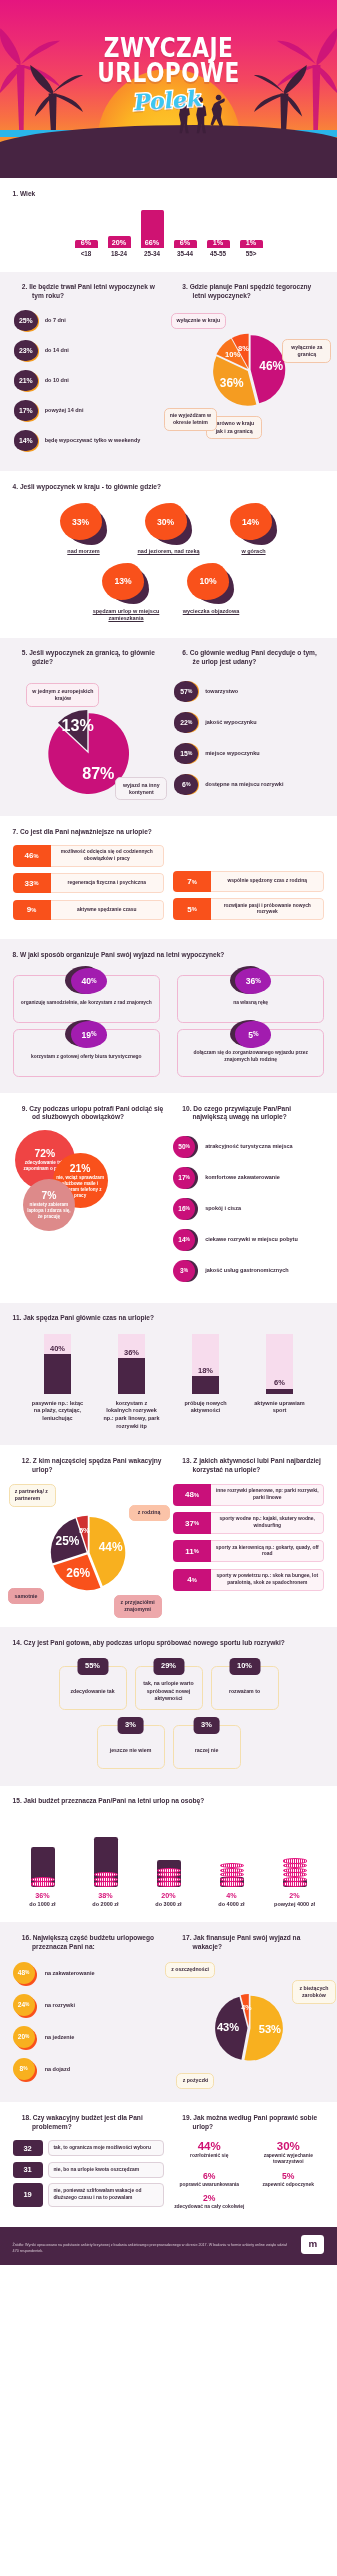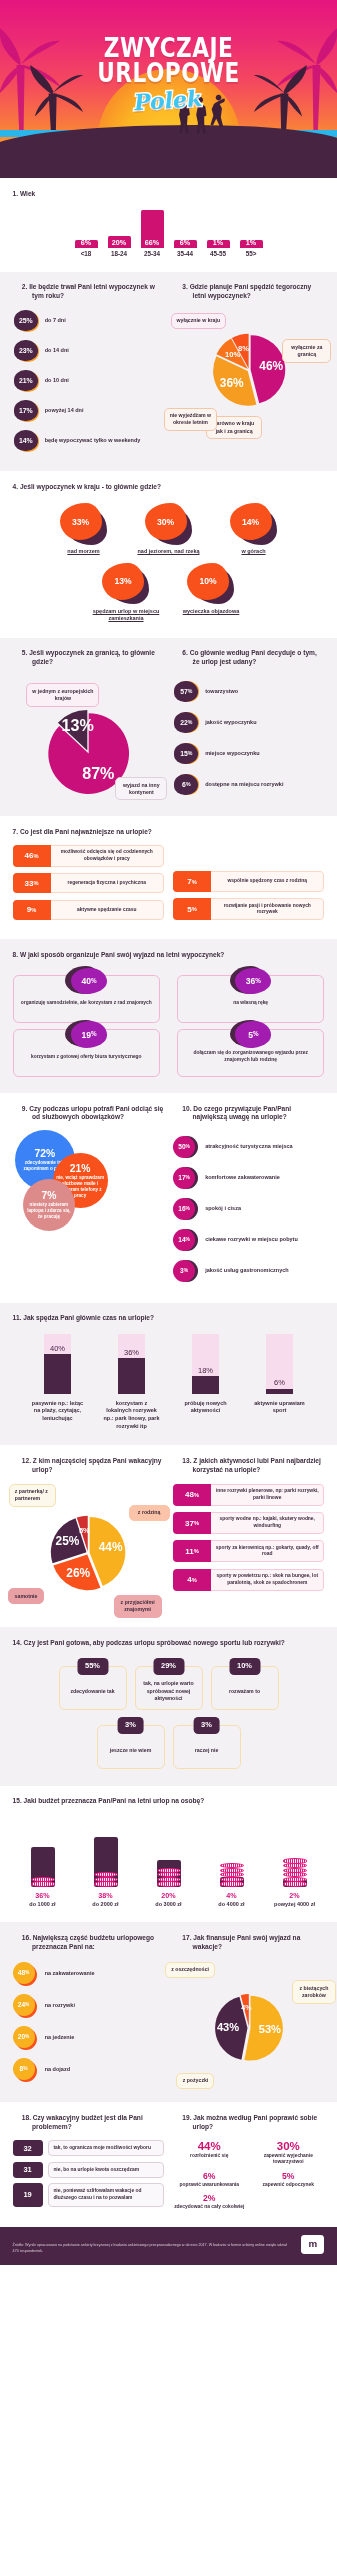--- a/index.html
+++ b/index.html
@@ -201,21 +201,21 @@
   .circ-label { font-size: 5.5px; font-weight: 700; color: #3d2b3e; line-height: 1.35; }
 
   
   .vbars { display: flex; justify-content: center; gap: 17px; padding-top: 3.4px; }
   .vbar-item { width: 57px; text-align: center; }
   .vtrack {
     width: 26.4px; height: 60px; margin: 0 auto; background: #f7dced;
     display: flex; flex-direction: column; justify-content: flex-end; position: relative;
   }
   .vfill { width: 100%; background: #4a2546; }
-  .vval { position: absolute; left: 0; right: 0; font-size: 7.5px; font-weight: 400; color: #4a2546; }
+  .vval { position: absolute; left: 0; right: 0; font-size: 7.5px; font-weight: 700; color: #4a2546; }
   .vlabel { margin-top: 5.2px; font-size: 5.5px; font-weight: 700; line-height: 1.4; color: #3d2b3e; }
 
   
   .taggrid { display: flex; justify-content: center; gap: 8px; flex-wrap: wrap; padding-top: 10.3px; }
   .tagbox {
     position: relative; width: 68px; min-height: 44px;
     border: 0.9px solid #f4dfae; border-radius: 5.7px;
     padding: 12.6px 4.6px 5.7px; text-align: center;
     display: flex; align-items: center; justify-content: center;
     font-size: 5.2px; font-weight: 700; line-height: 1.4; color: #3d2b3e;
@@ -616,21 +616,21 @@
           <span>dołączam się do zorganizowanego wyjazdu przez znajomych lub rodzinę</span>
         </div>
       </div>
   </div>
 
   <div class="sec white">
     <div class="row2">
       <div class="col">
         <div class="q indent">9. Czy podczas urlopu potrafi Pani odciąć się od służbowych obowiązków?</div>
         <div class="bubbles">
-          <div class="bub" id="q9b0" style="left: 2.3px; top: 0px; width: 60px; height: 60px; background: #3b82f6;">
+          <div class="bub" id="q9b0" style="left: 2.3px; top: 0px; width: 60px; height: 60px; background: #ef4444;">
             <b>72%</b>
             <span>zdecydowanie tak, zapominam o pracy</span>
           </div>
           <div class="bub" id="q9b1" style="left: 40px; top: 23px; width: 55px; height: 55px; background: rgb(249, 81, 27);">
             <b>21%</b>
             <span>nie, wciąż sprawdzam służbowe maile i odbieram telefony z pracy</span>
           </div>
           <div class="bub" id="q9b2" style="left: 10.3px; top: 49px; width: 52px; height: 52px; background: rgb(221, 138, 138);">
             <b>7%</b>
             <span>niestety zabieram laptopa i zdarza się, że pracuję</span>

